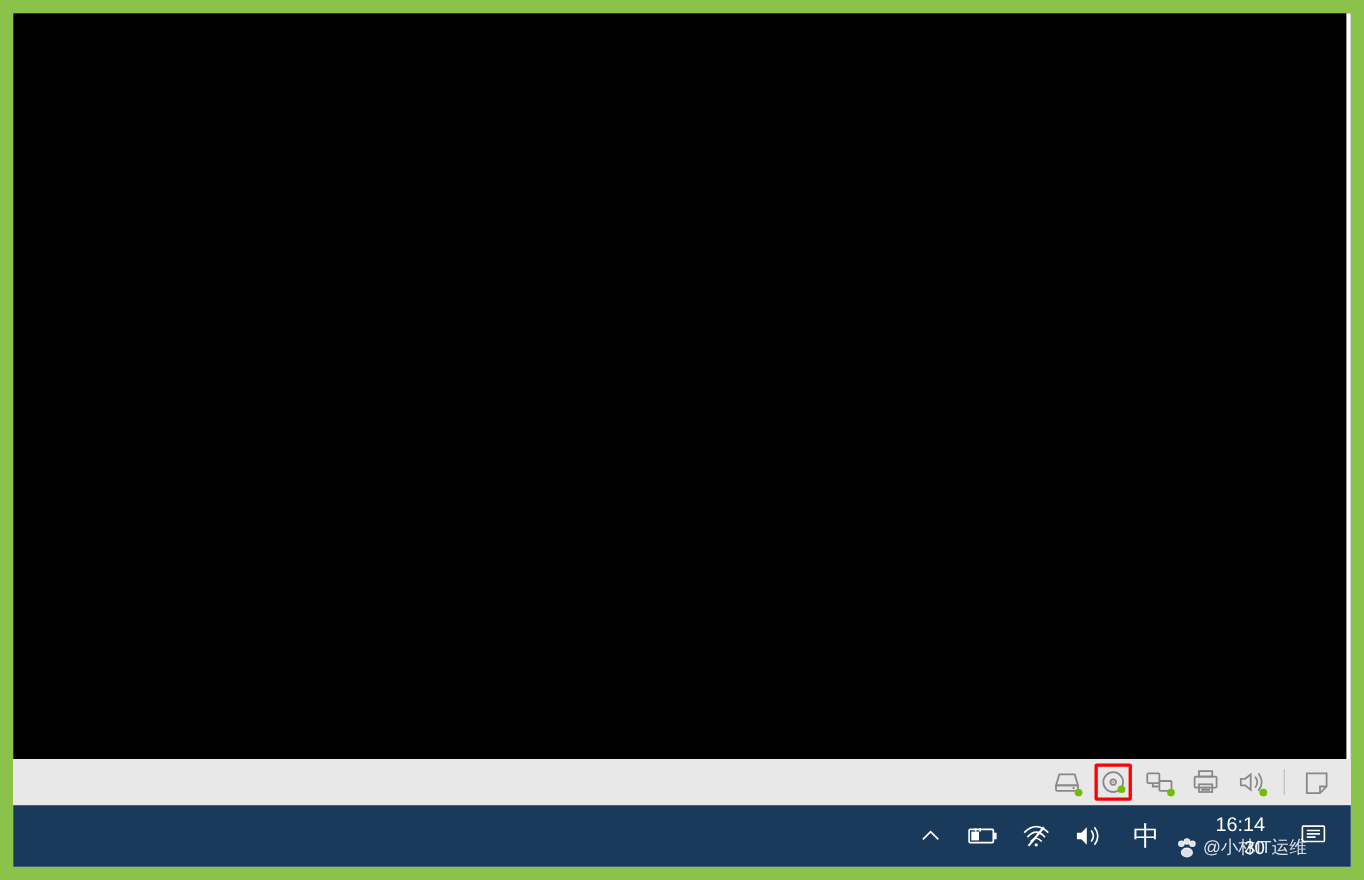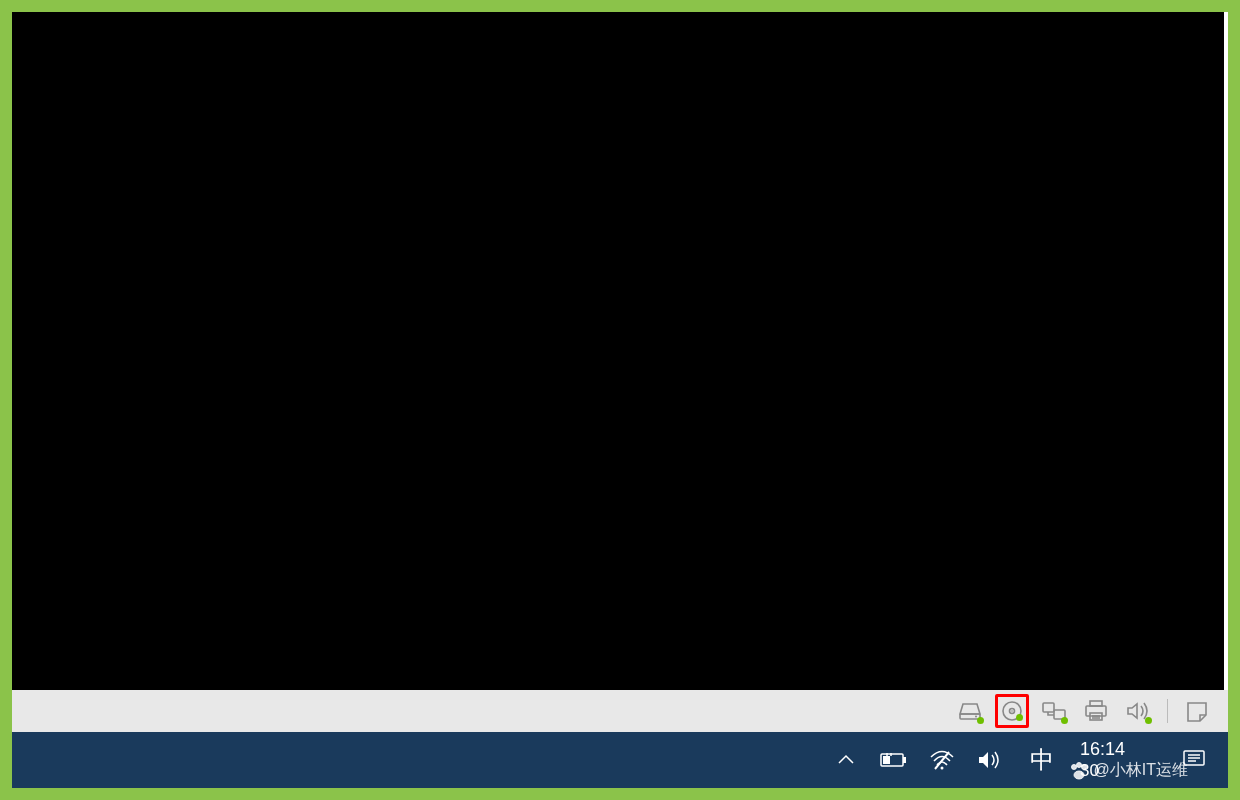--- a/index.html
+++ b/index.html
@@ -81,21 +81,21 @@
       justify-content: center;
       cursor: pointer;
     }
     .tray-icon svg { stroke: #fff; fill: none; stroke-width: 1.5; }
     .ime-indicator {
       font-size: 24px;
       padding: 0 6px;
       cursor: pointer;
     }
     .clock {
-      text-align: left;
+      text-align: right;
       font-size: 18px;
       line-height: 1.2;
       cursor: pointer;
       min-width: 70px;
     }
     .clock .date-line { font-size: 17px; }
     .action-center {
       width: 28px;
       height: 40px;
       display: flex;

